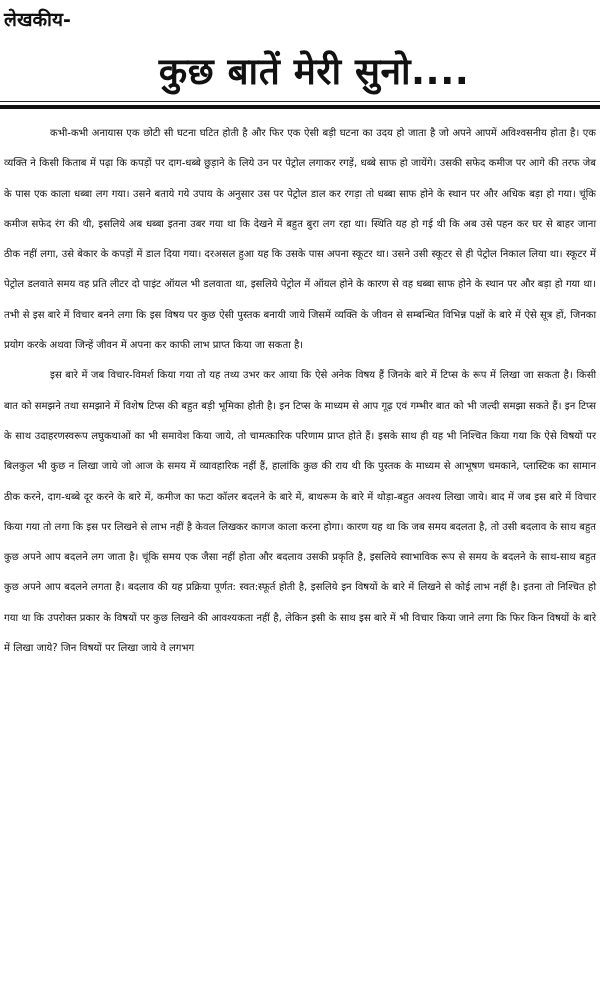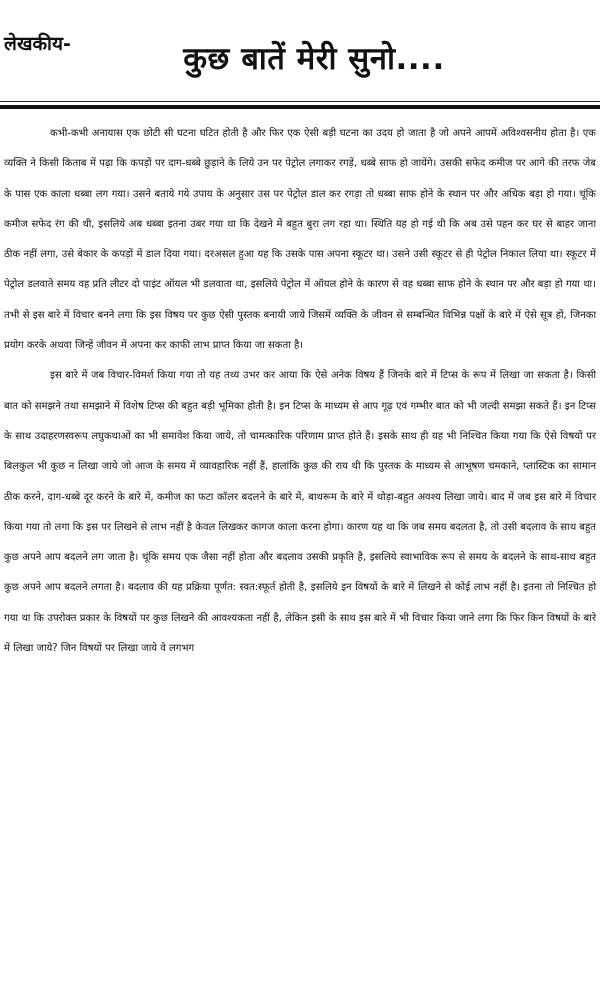--- a/index.html
+++ b/index.html
@@ -4,26 +4,26 @@
 <style>
   html, body { margin: 0; padding: 0; background: #ffffff; }
   body {
     width: 600px; height: 983px; overflow: hidden;
     font-family: "DejaVu Sans", sans-serif;
     color: #111111;
     position: relative;
   }
   .kicker {
     position: absolute; left: 4px; top: 6px;
-    font-size: 19px; font-weight: bold; margin-top: 24px;
+    font-size: 19px; font-weight: bold;
   }
   .title {
-    position: absolute; left: 0; right: 0; top: 36px;
+    position: absolute; left: 0; right: 0; top: 44px;
     text-align: center;
-    font-size: 31px; font-weight: bold;
+    font-size: 37px; font-weight: bold;
     padding-left: 28px;
     letter-spacing: 0.5px;
   }
   .rule-thin {
     position: absolute; left: 0; right: 0; top: 101px;
     height: 1px; background: #222222;
   }
   .rule-thick {
     position: absolute; left: 0; right: 0; top: 105px;
     height: 4px; background: #111111;

